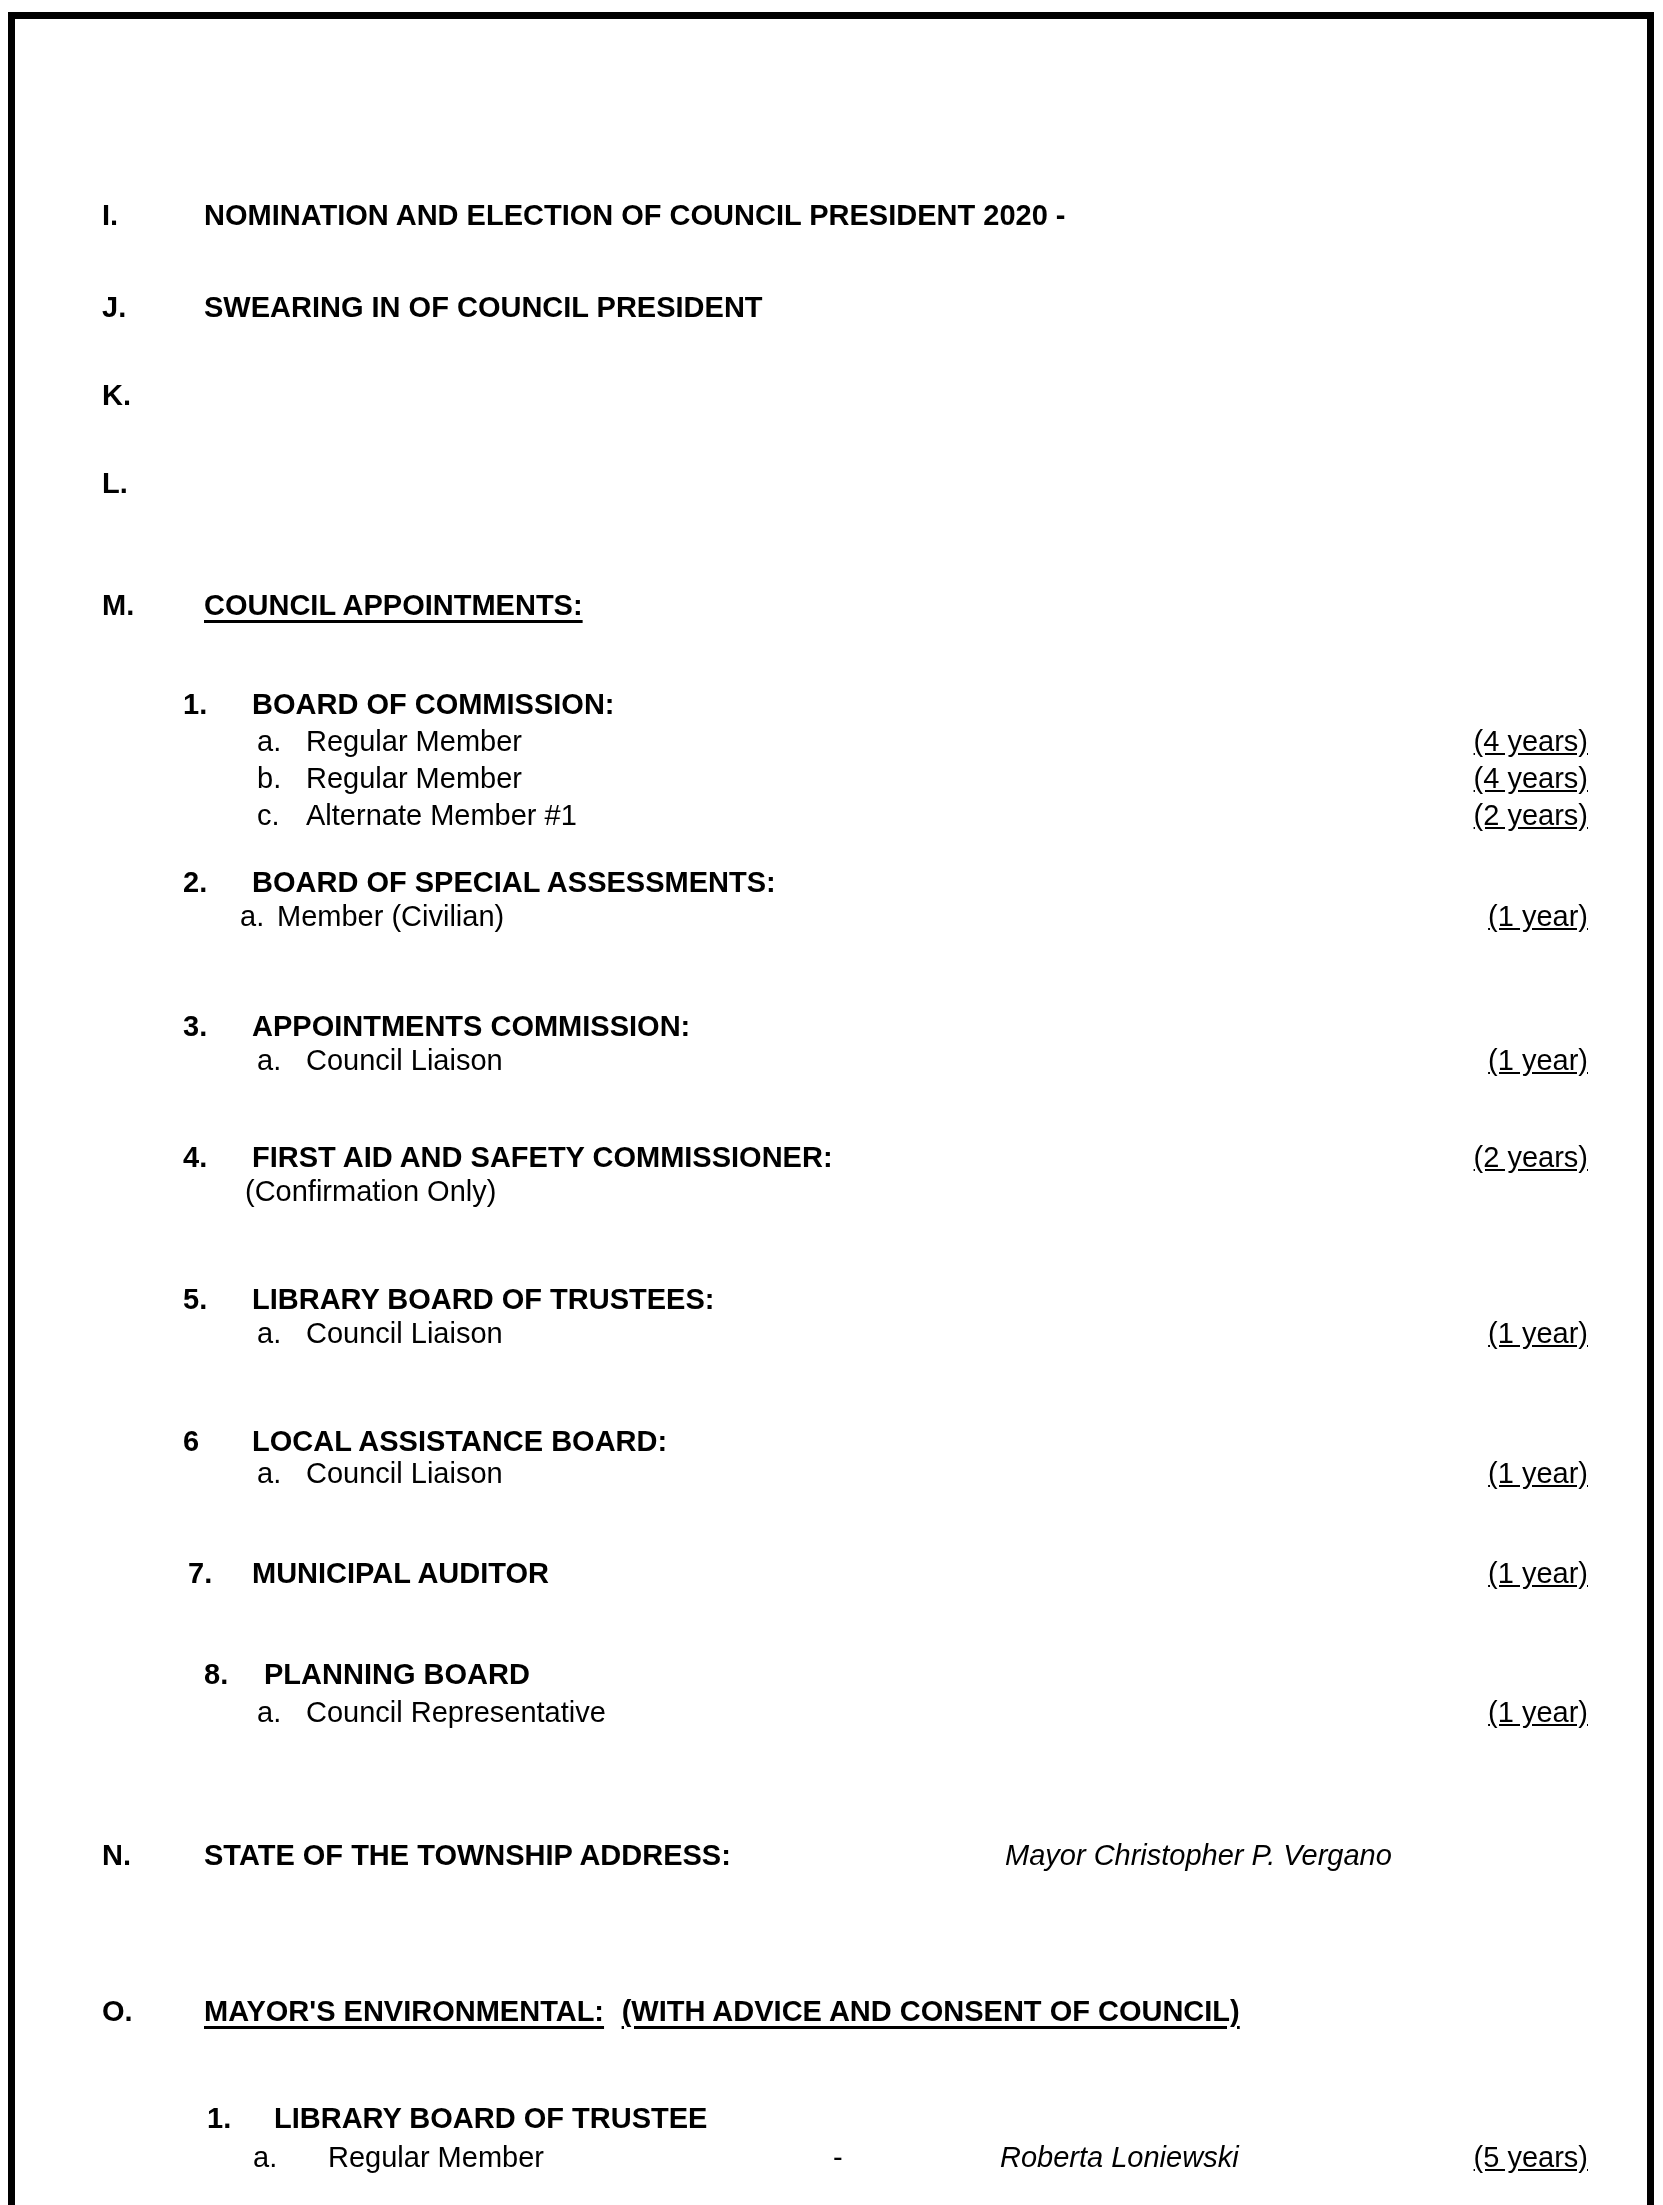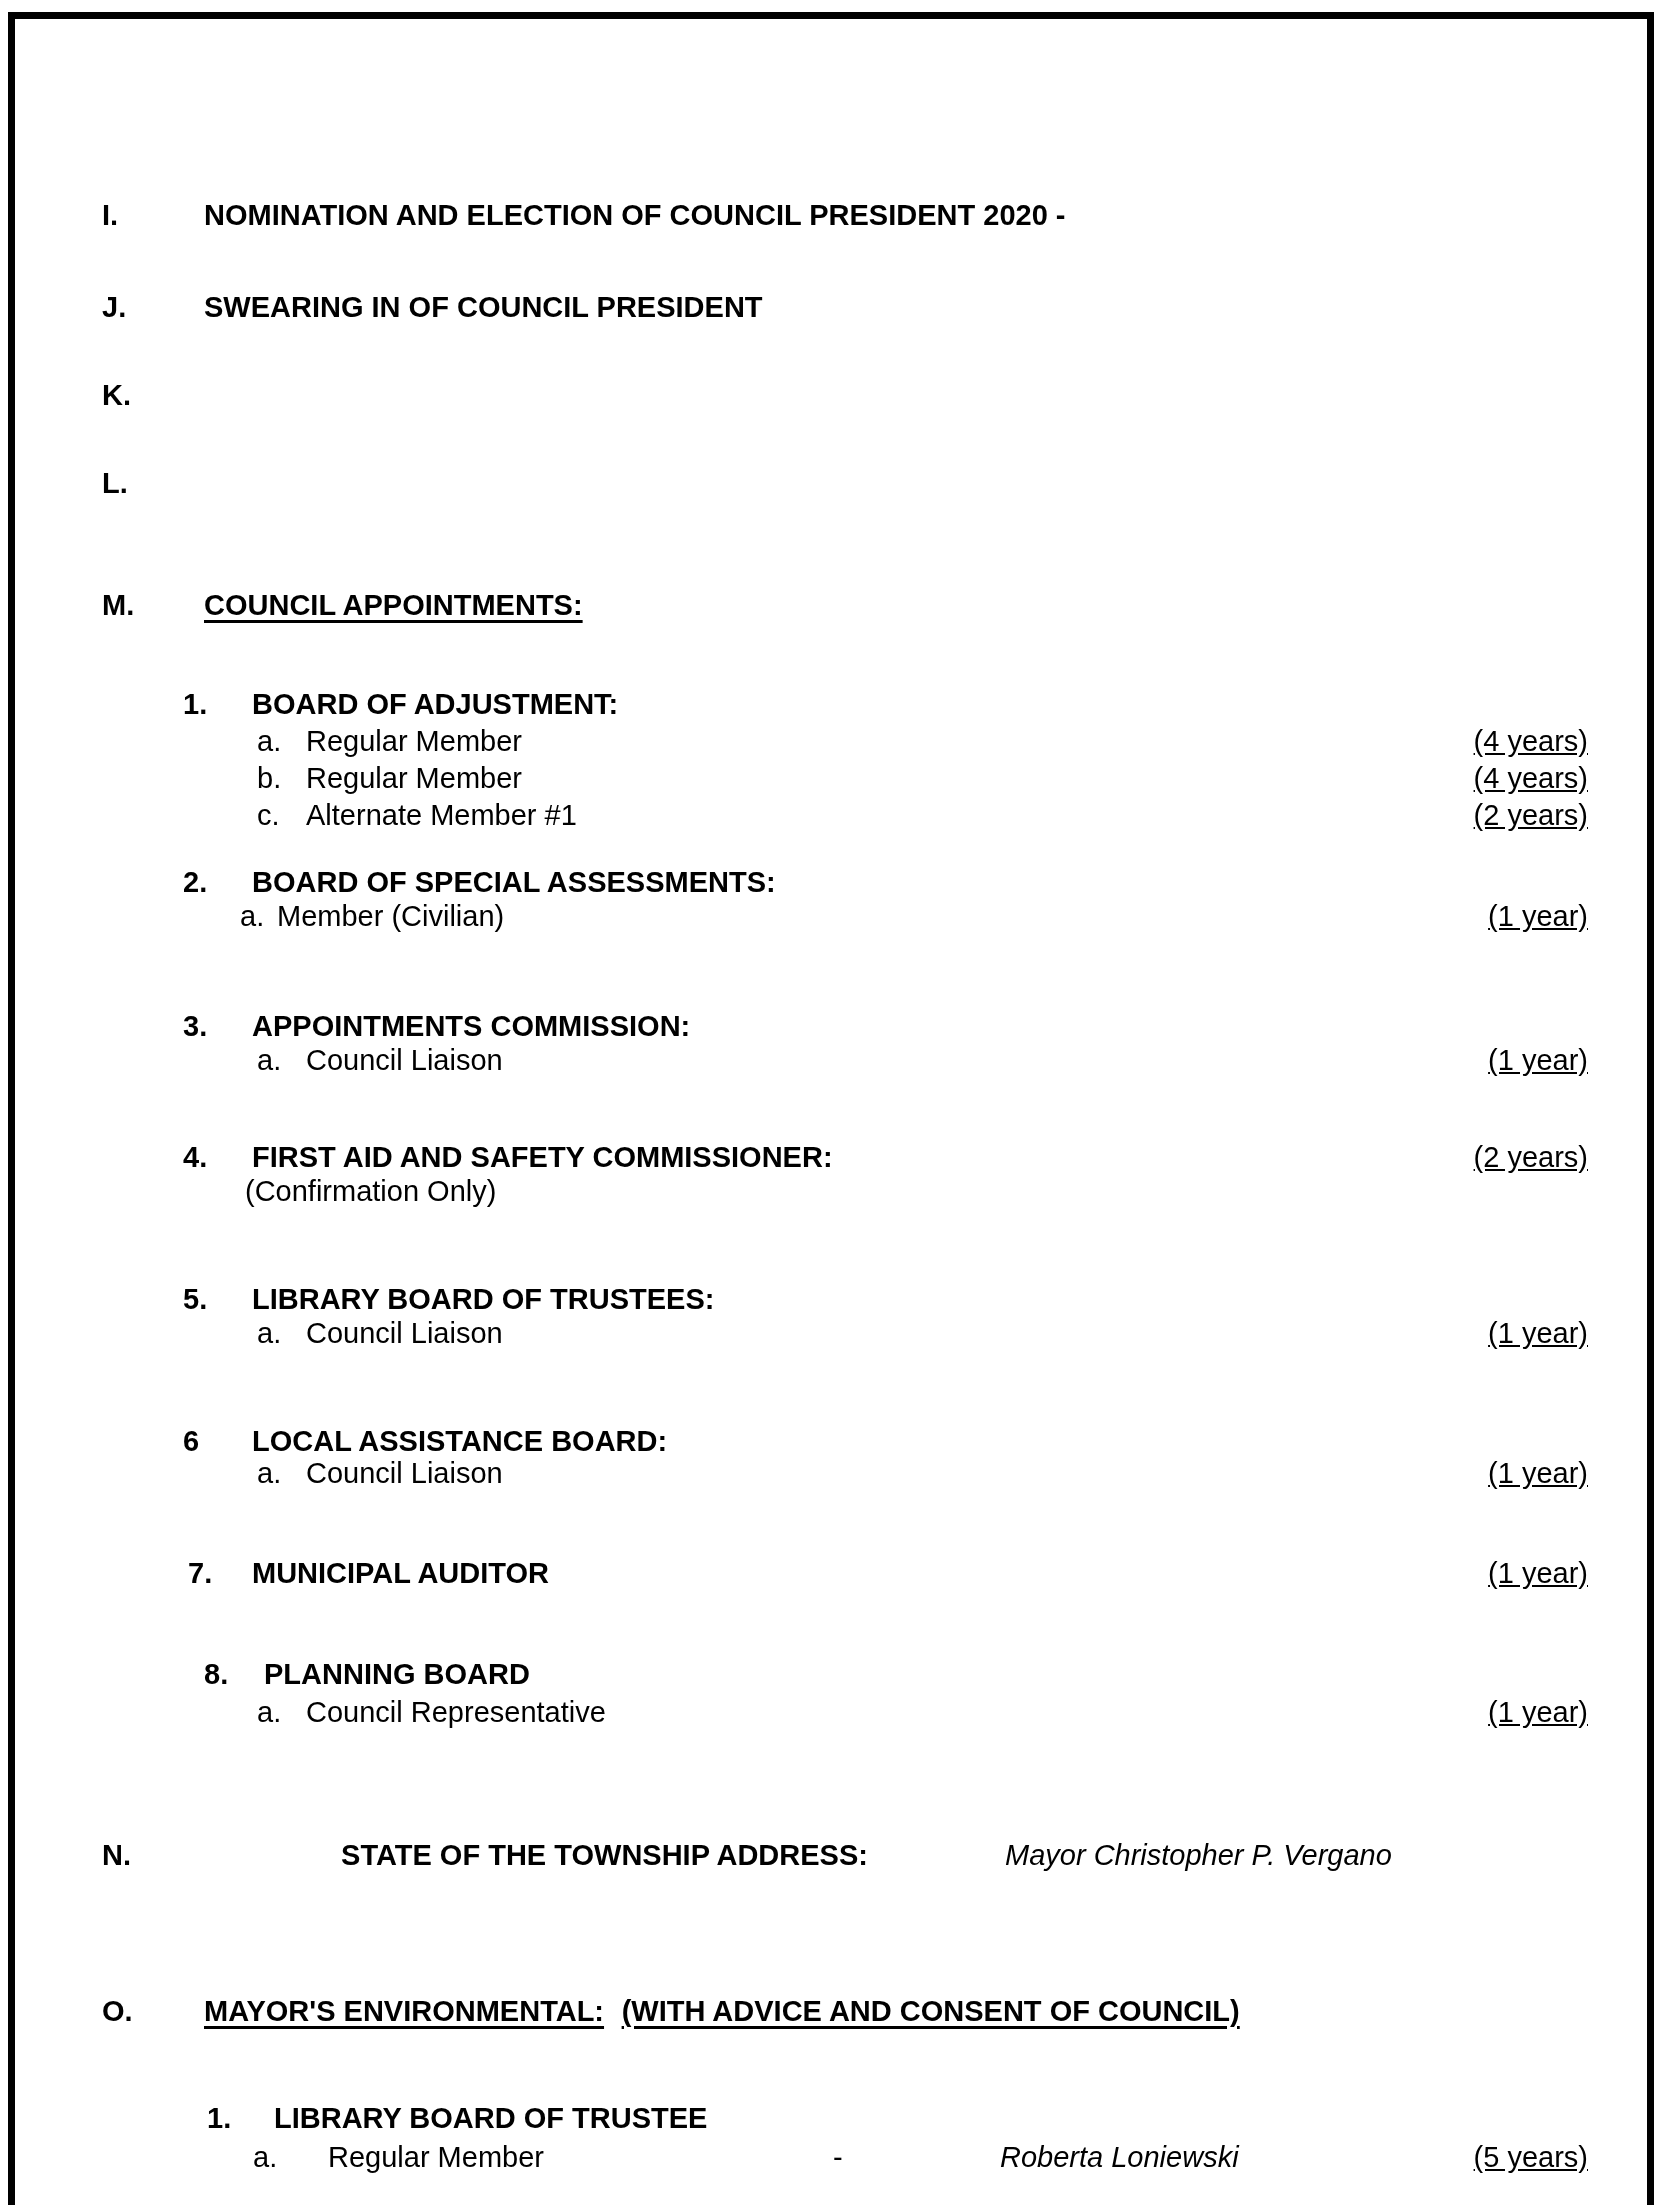--- a/index.html
+++ b/index.html
@@ -30,21 +30,21 @@
     display:flex;
     align-items:baseline;
     font-size:29px;
     line-height:34px;
     white-space:nowrap;
   }
   .b{font-weight:bold;}
   .it{font-style:italic;}
   .u{text-decoration:underline; text-decoration-thickness:2.6px; text-underline-offset:5.3px;}
   .lab{display:inline-block; width:102px; font-weight:bold;}      
-  .nttl{display:inline-block; width:801px;text-align:center;}                      
+  .nttl{display:inline-block; width:801px;}                      
   .gap{display:inline-block; width:17.6px;}
 
   .num-row{left:183px;}                                           
   .num-row7{left:188px;}
   .num-row8{left:204px;}
   .num{display:inline-block; width:69px; font-weight:bold;}
   .num7{display:inline-block; width:64px; font-weight:bold;}
   .num8{display:inline-block; width:60px; font-weight:bold;}
 
   .sub-row{left:257px;}                                           
@@ -87,21 +87,21 @@
     <span class="lab">L.</span>
   </div>
 
   <div class="row" style="top:588px">
     <span class="lab">M.</span>
     <span class="b u">COUNCIL APPOINTMENTS:</span>
   </div>
 
   <div class="row num-row" style="top:687px">
     <span class="num">1.</span>
-    <span class="b">BOARD OF ADJUSTMENT:</span>
+    <span class="b">BOARD OF COMMISSION:</span>
   </div>
   <div class="row sub-row" style="top:724px">
     <span class="slab">a.</span>
     <span>Regular Member</span>
     <span class="year">(4 years)</span>
   </div>
   <div class="row sub-row" style="top:761px">
     <span class="slab">b.</span>
     <span>Regular Member</span>
     <span class="year">(4 years)</span>

